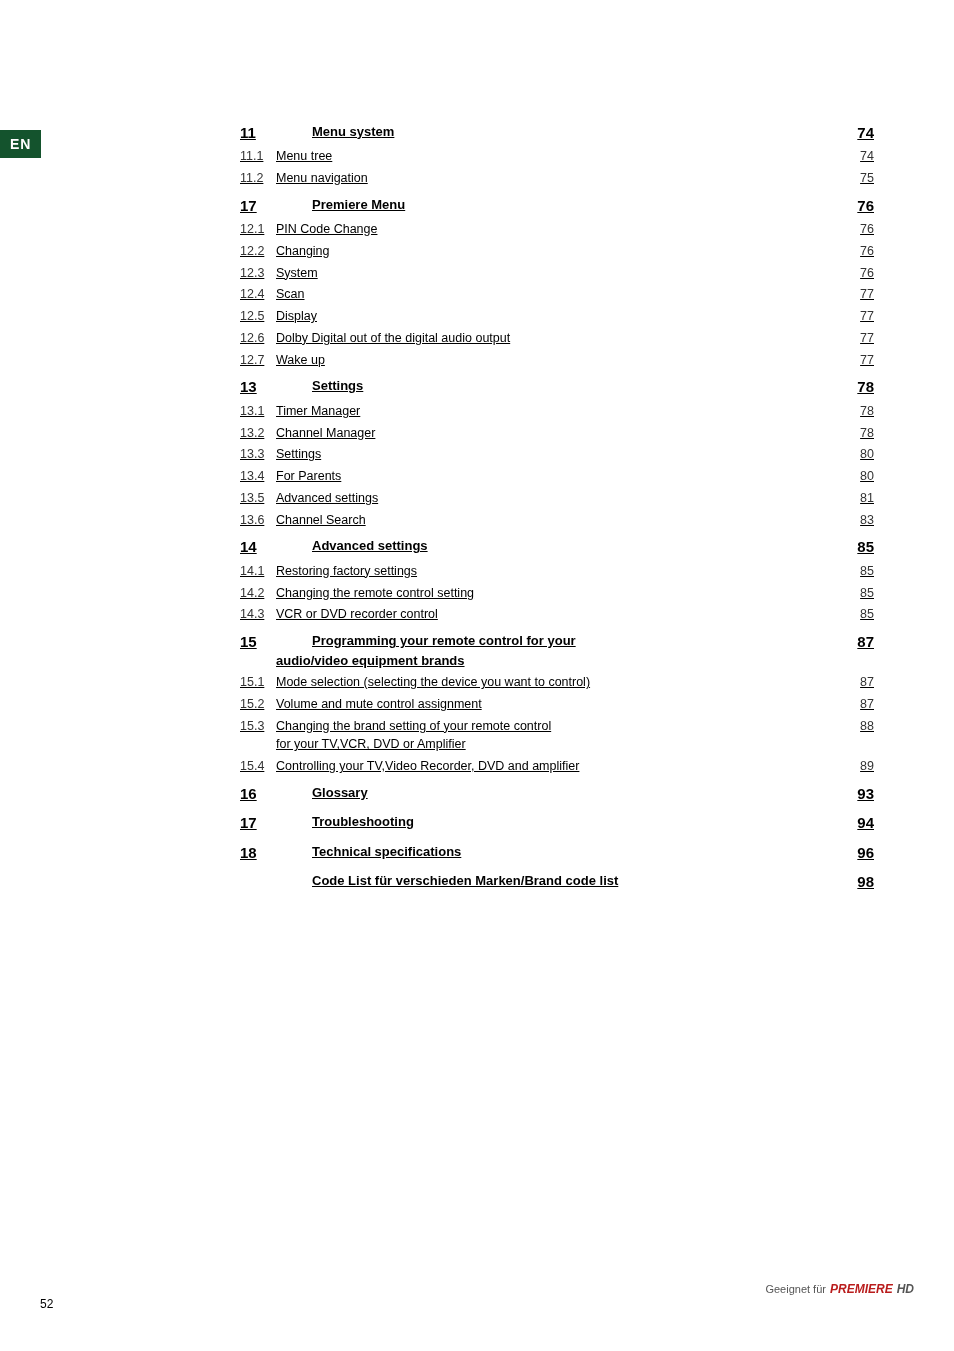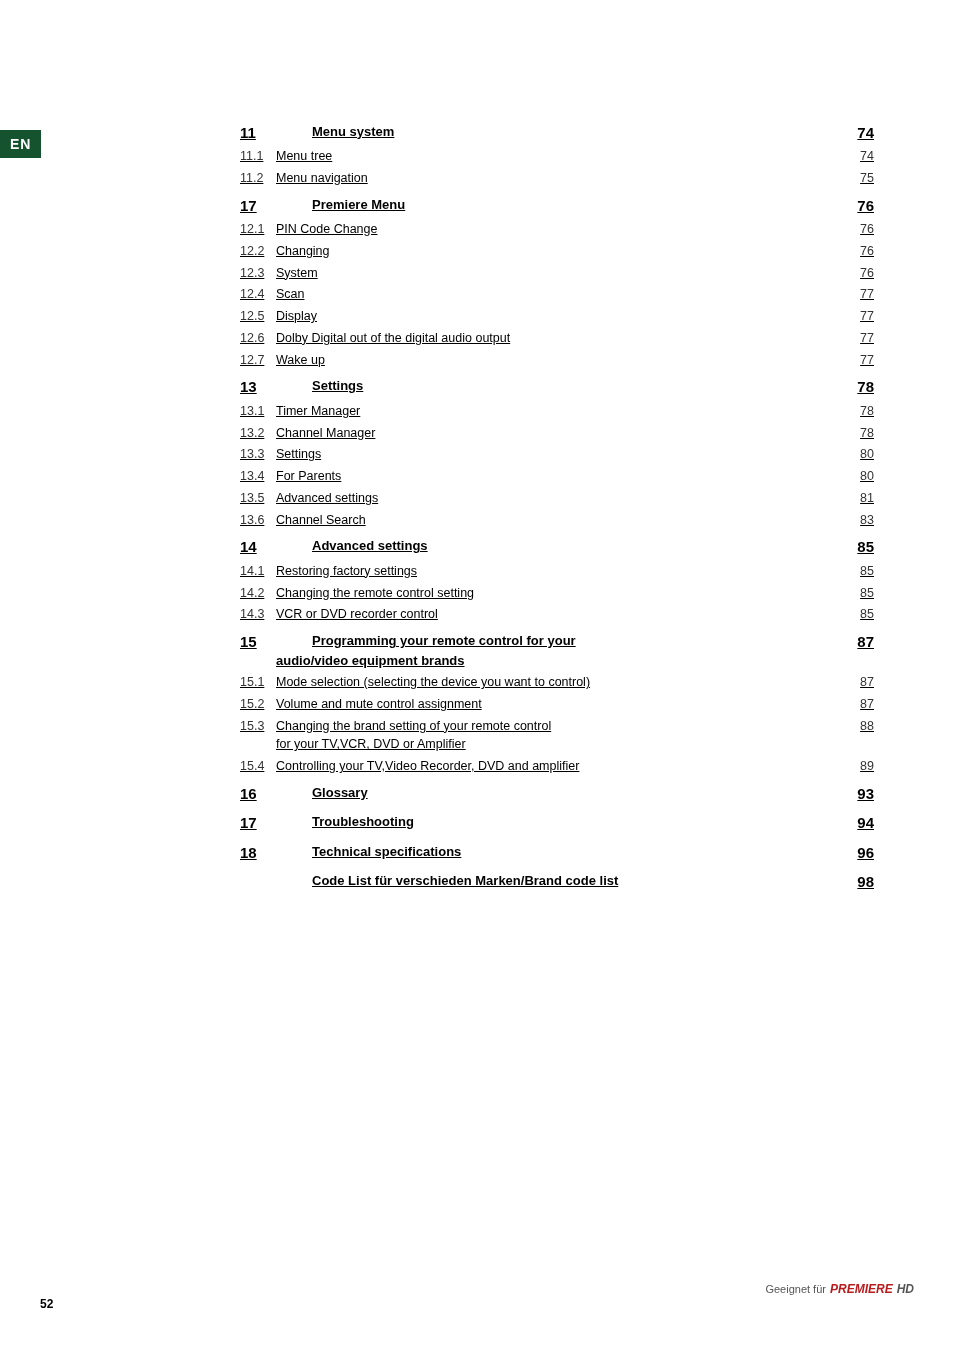--- a/index.html
+++ b/index.html
@@ -111,21 +111,21 @@
       left: 0;
       right: 0;
       display: flex;
       justify-content: space-between;
       align-items: center;
       padding: 0 40px;
     }
 
     .footer-page {
       font-size: 12px;
-      font-weight: bold;
+      font-weight: normal;
       margin-top: 31px;
     }
 
     .footer-brand {
       font-size: 11px;
       color: #555;
       display: flex;
       align-items: center;
       gap: 4px;
     }

